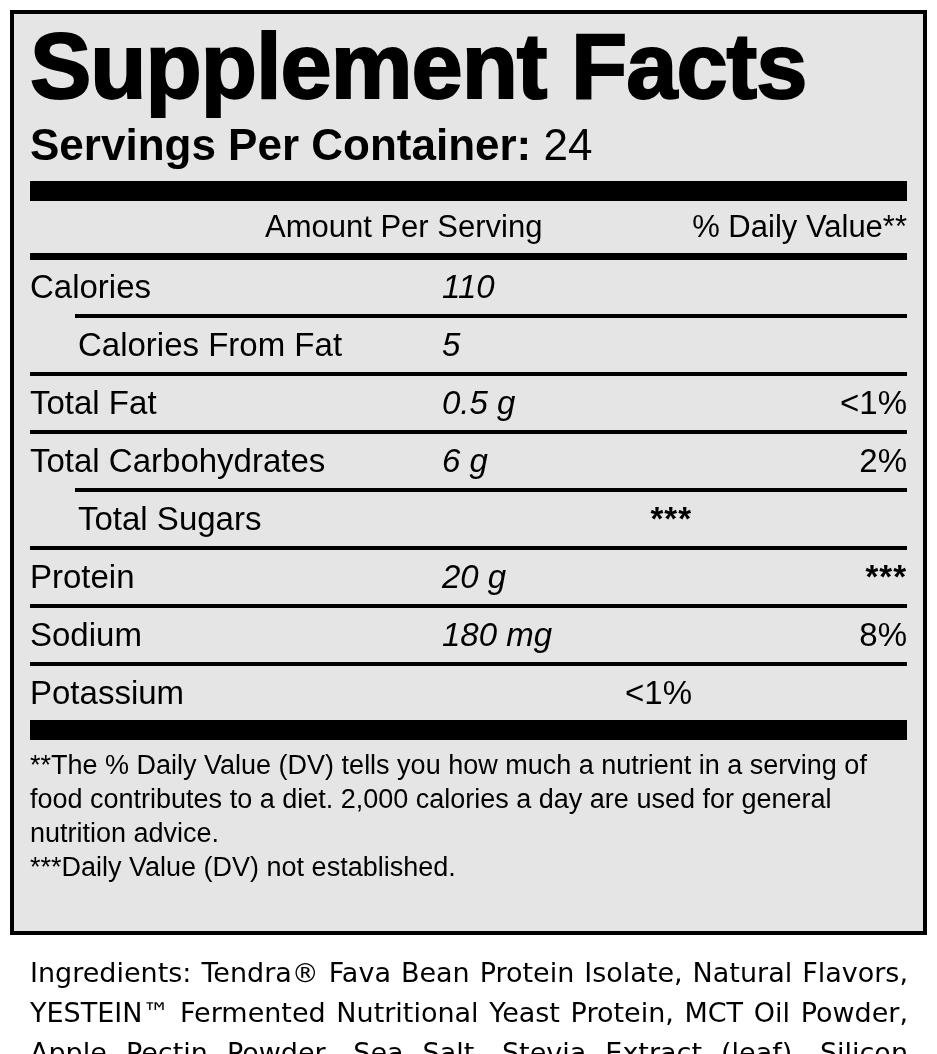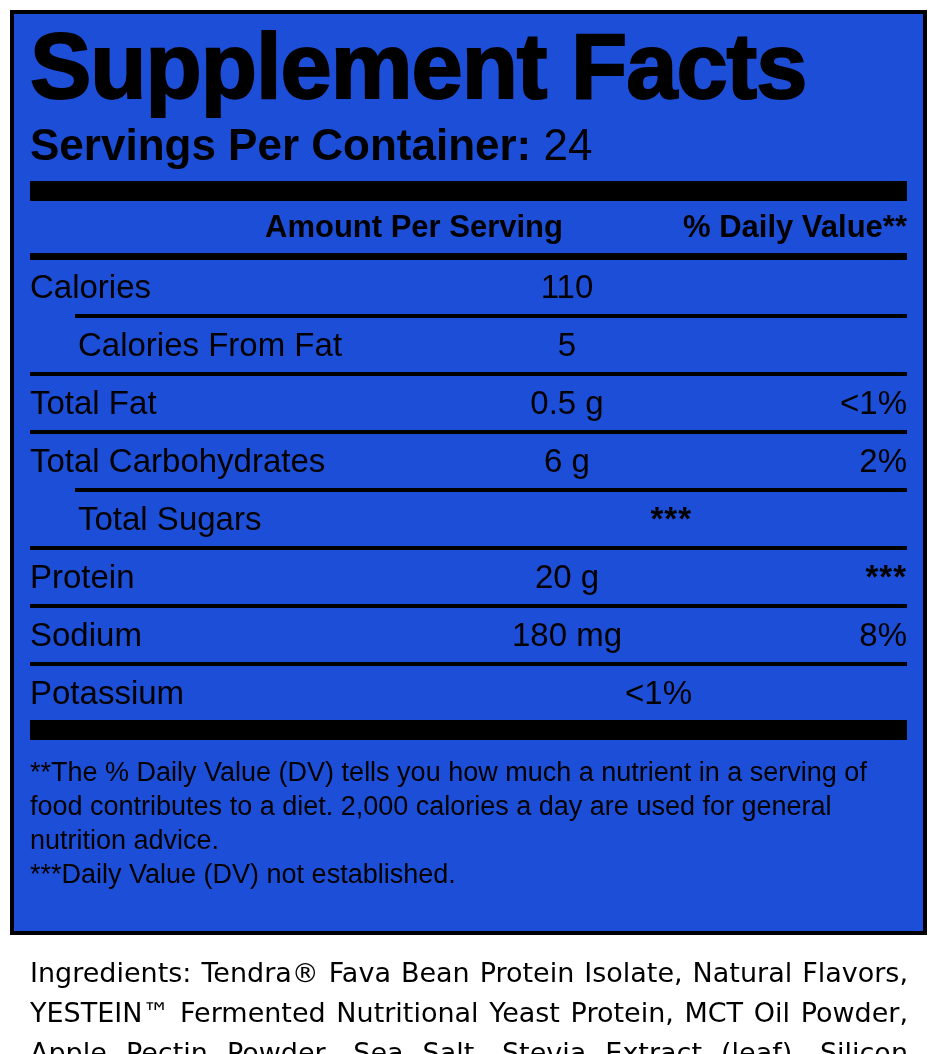--- a/index.html
+++ b/index.html
@@ -10,61 +10,61 @@
     color: #000;
     position: relative;
     overflow: hidden;
   }
   .label-box {
     position: absolute;
     left: 10px; top: 10px;
     width: 917px; height: 925px;
     border: 4px solid #000;
     padding: 0 16px;
-    background: #1d4ed8;
+    background: #e5e5e5;
   }
   .facts-title {
     margin-top: 6px;
     font-size: 92px;
     line-height: 1.0;
     font-weight: bold;
     letter-spacing: -1px;
     -webkit-text-stroke: 2px currentColor;
     white-space: nowrap;
   }
   .serving-info { margin-top: 10px; font-size: 44px; line-height: 46px; }
   .serving-info .lbl { font-weight: bold; }
   .thick-bar { height: 20px; background: #000; }
   .bar-top { margin-top: 13px; }
   .facts-header {
     display: flex;
     justify-content: space-between;
     align-items: center;
     height: 52px;
     padding-left: 235px;
-    font-weight: bold;
+    font-weight: normal;
     font-size: 31px;
     white-space: nowrap;
   }
   .heavy-line { height: 7px; background: #000; }
   .sep { height: 4px; background: #000; }
   .sep.indent { margin-left: 45px; }
   .nutrient-row {
     display: grid;
     grid-template-columns: 1fr 250px 215px;
     align-items: center;
     height: 54px;
     font-size: 33px;
   }
   .nutrient-row .name { text-align: left; white-space: nowrap; }
   .nutrient-row.indent .name { padding-left: 48px; }
-  .nutrient-row .amount { text-align: center; white-space: nowrap; }
+  .nutrient-row .amount { text-align: left; white-space: nowrap; font-style: italic; }
   .nutrient-row .dv { text-align: right; white-space: nowrap; }
   .nutrient-row .dv.stars { font-weight: bold; letter-spacing: 1px; }
-  .footnotes { margin-top: 15px; font-size: 27px; line-height: 34px; }
+  .footnotes { margin-top: 8px; font-size: 27px; line-height: 34px; }
   .ingredients {
     position: absolute;
     left: 30px; top: 953px;
     width: 878px;
     font-family: "DejaVu Sans", sans-serif;
     font-size: 27px;
     line-height: 40px;
     text-align: justify;
   }
   .ingredients .lbl { font-weight: normal; }

